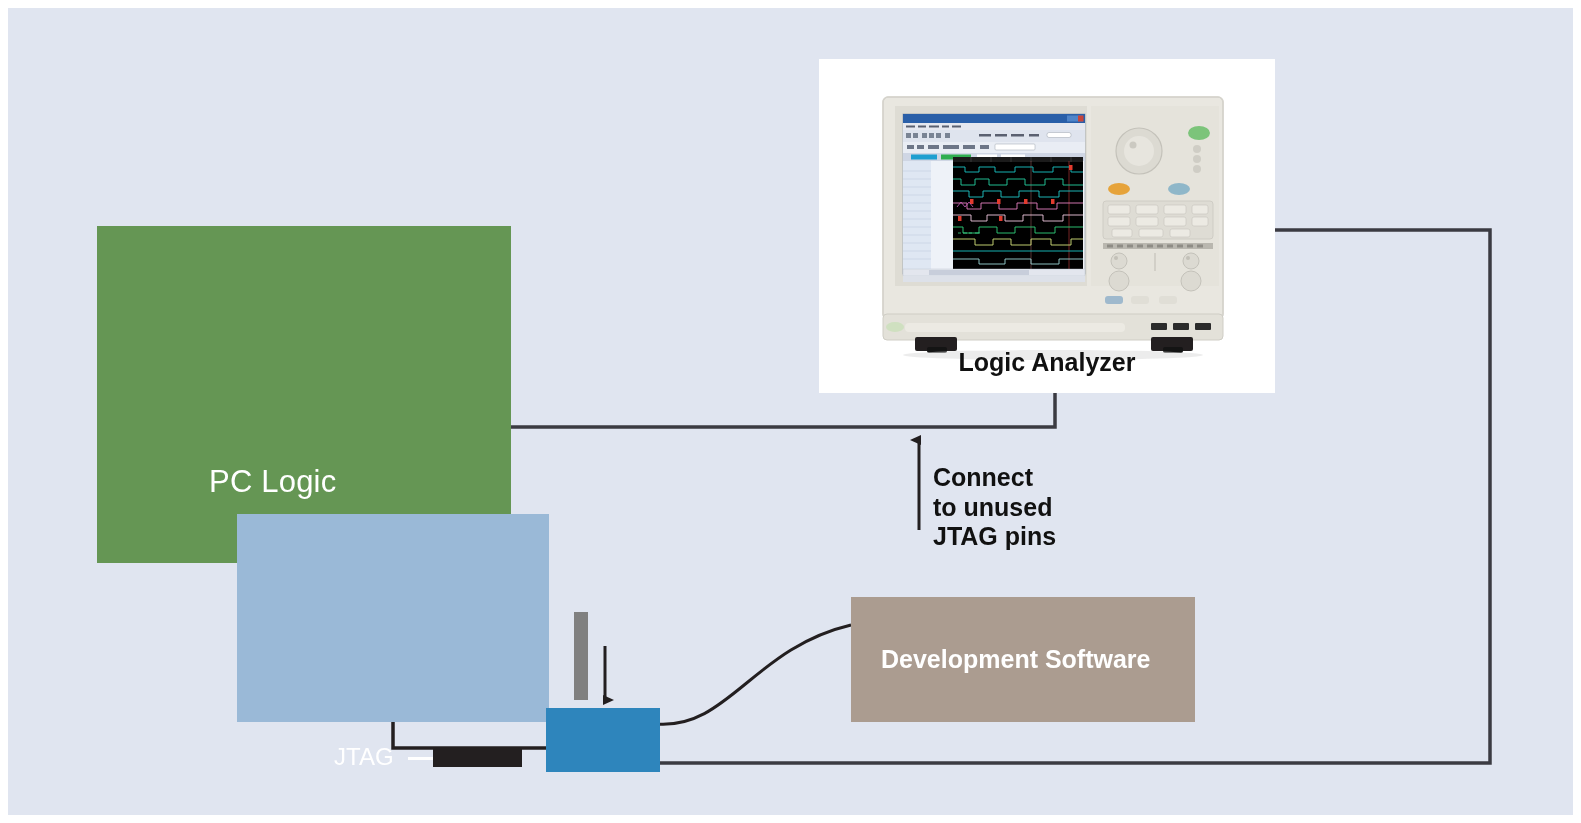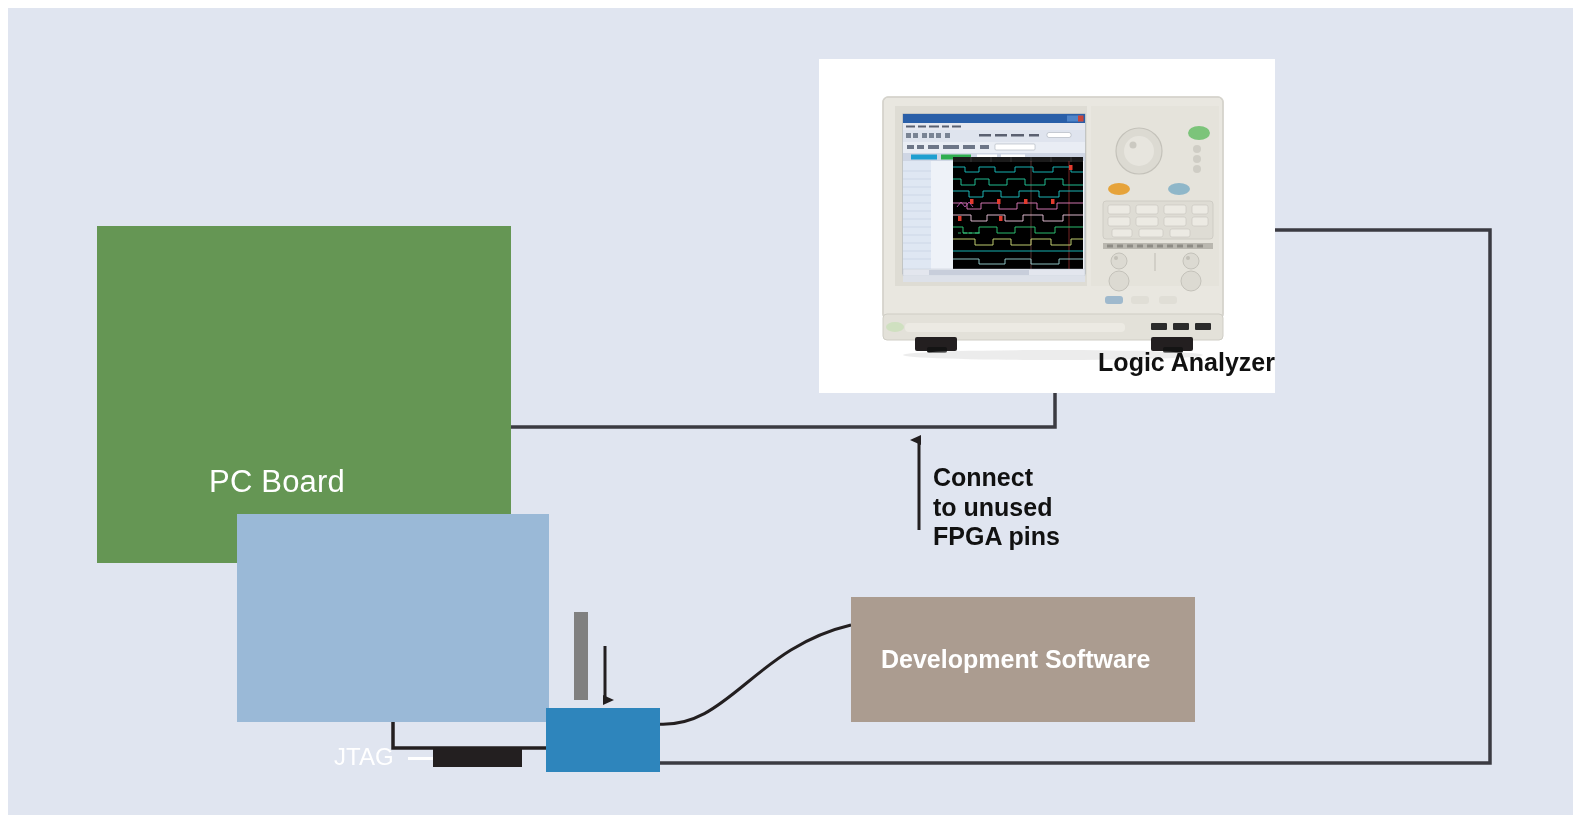--- a/index.html
+++ b/index.html
@@ -56,21 +56,21 @@
     background:#231f20;
   }
 
   
   #la-panel{
     left:811px; top:51px; width:456px; height:334px;
     background:#ffffff;
   }
   #la-caption{
     left:811px; top:340px; width:456px;
-    text-align:right;
+    text-align:center;
     color:#111111; font-size:25px; font-weight:bold;
   }
 
   
   #dev-software{
     left:843px; top:589px; width:344px; height:125px;
     background:#ab9c90;
   }
   #dev-software-label{
     position:absolute; left:0; top:0; width:100%; height:100%;
@@ -121,21 +121,21 @@
     <polyline points="385,533 385,740 545,740" fill="none" stroke="#231f20" stroke-width="3.5"></polyline>
 
     <path d="M 648,716 C 720,722 745,640 843,617" fill="none" stroke="#231f20" stroke-width="3"></path>
 
     <line x1="911" y1="522" x2="911" y2="432" stroke="#231f20" stroke-width="3" marker-end="url(#arrowUp)"></line>
 
     <line x1="597" y1="638" x2="597" y2="692" stroke="#231f20" stroke-width="3" marker-end="url(#arrowDown)"></line>
   </svg>
 
   <div id="pc-board" class="abs">
-    <div id="pc-board-label" class="abs">PC Board</div>
+    <div id="pc-board-label" class="abs">PC Logic</div>
 
     <div id="fpga" class="abs">
       
 
       
       
     </div>
 
     <div id="edge-connector" class="abs"></div>
 
@@ -348,21 +348,21 @@
       <rect x="344" y="288" width="20" height="6" rx="2" fill="#141414"></rect>
 
       <ellipse cx="234" cy="296" rx="150" ry="5" fill="#dcdcdc" opacity="0.55"></ellipse>
     </svg>
   </div>
 
   <div id="la-caption" class="abs">Logic Analyzer</div>
 
   <div id="connect-note" class="abs">Connect
 to unused
-FPGA pins</div>
+JTAG pins</div>
 
   <div id="dev-software" class="abs">
     <div id="dev-software-label">Development Software</div>
   </div>
 
   <div id="prog-hw-box" class="abs"></div>
 
 </div>
 
 </body></html>

